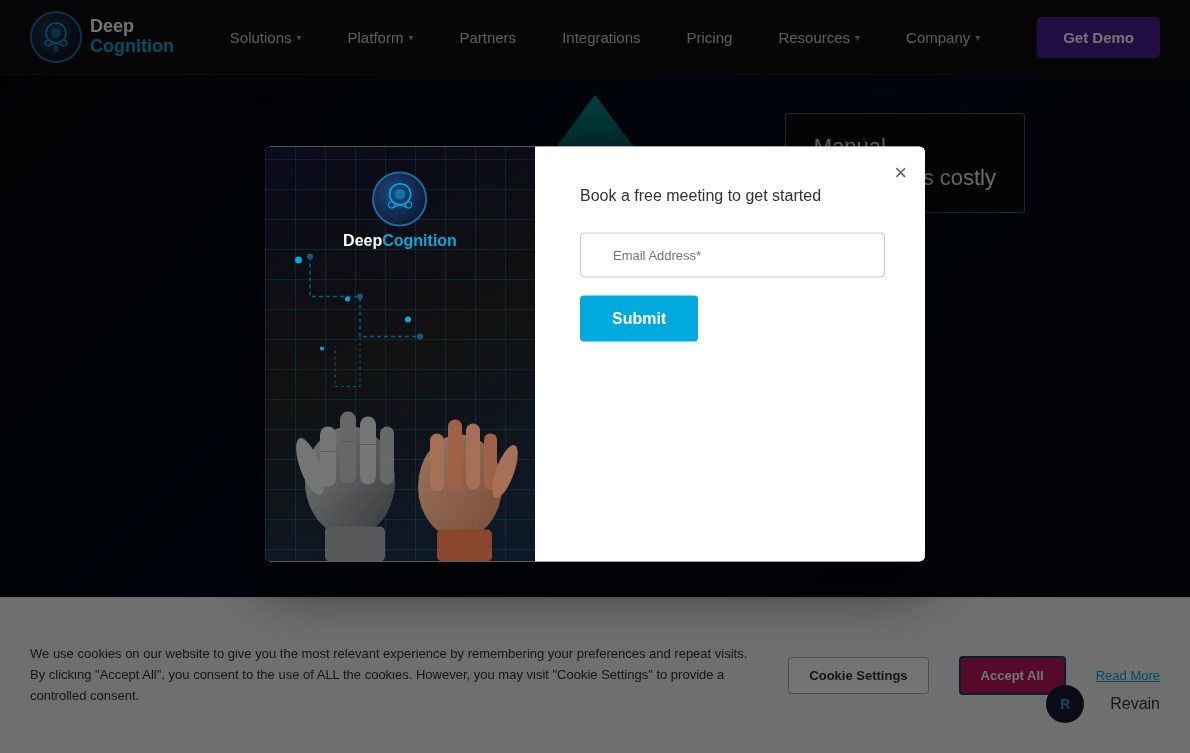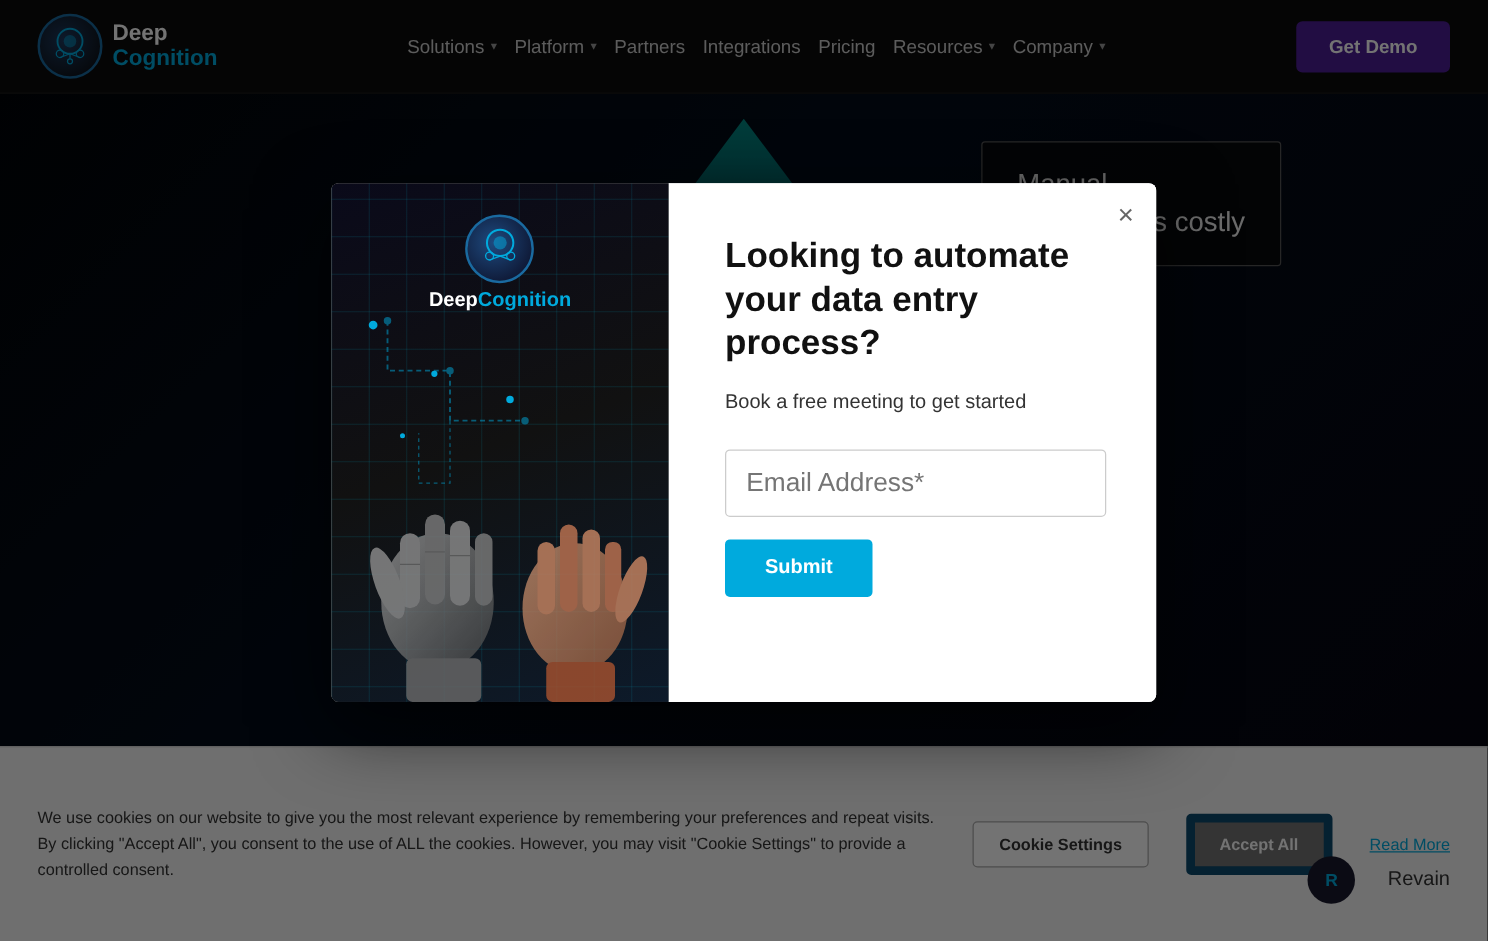--- a/index.html
+++ b/index.html
@@ -15,21 +15,21 @@
     .nav-logo-icon {
       width: 52px; height: 52px;
       background: radial-gradient(circle at 40% 40%, #1e3a5f, #0a0a0a);
       border-radius: 50%; display: flex; align-items: center; justify-content: center;
       border: 2px solid #1a6aa0;
     }
     .nav-logo-icon svg { width: 36px; height: 36px; }
     .nav-logo-text { display: flex; flex-direction: column; line-height: 1.1; }
     .nav-logo-text .deep { color: #fff; font-size: 18px; font-weight: 700; }
     .nav-logo-text .cognition { color: #00aadd; font-size: 18px; font-weight: 700; }
-    .nav-links { display: flex; align-items: center; gap: 14px; margin-left: 29px; }
+    .nav-links { display: flex; align-items: center; gap: 46px; margin-left: 29px; }
     .nav-link {
       color: #ccc; font-size: 15px; text-decoration: none; display: flex; align-items: center; gap: 5px; cursor: pointer;
     }
     .nav-chevron { font-size: 10px; color: #999; }
     .nav-cta {
       background: #4c1d95; color: #fff; border: none; padding: 12px 26px; border-radius: 5px;
       font-size: 15px; font-weight: 700; cursor: pointer; margin-left: 30px;
     }
 
     
@@ -116,42 +116,42 @@
       position: absolute; top: 15px; right: 18px;
       font-size: 22px; color: #666; cursor: pointer; background: none; border: none; line-height: 1;
     }
     .modal-title {
       font-size: 28px; font-weight: 700; color: #111; line-height: 1.25; margin-bottom: 22px;
     }
     .modal-subtitle {
       font-size: 16px; color: #333; margin-bottom: 28px;
     }
     .modal-input {
-      width: 100%; padding: 14px 16px; border: 1.5px solid #ccc; border-radius: 4px;
-      font-size: 21px; color: #ec4899; outline: none; margin-bottom: 18px;
+      width: 100%; padding: 14px 32px; border: 1.5px solid #ccc; border-radius: 4px;
+      font-size: 13px; color: #ec4899; outline: none; margin-bottom: 18px;
       background: #fff;
     }
     .modal-submit {
       background: #00aadd; color: #fff; border: none; padding: 14px 32px;
       border-radius: 4px; font-size: 16px; font-weight: 600; cursor: pointer;
     }
 
     
     .cookie-bar {
       position: absolute; bottom: 0; left: 0; right: 0; height: 156px;
       background: #f5f5f5; display: flex; align-items: center;
       padding: 0 30px; gap: 30px; z-index: 5; border-top: 1px solid #ddd;
     }
     .cookie-text { font-size: 13px; color: #333; flex: 1; line-height: 1.6; }
     .cookie-btn {
       padding: 10px 20px; border-radius: 4px; font-size: 13px; font-weight: 700;
       cursor: pointer; white-space: nowrap; flex-shrink: 0;
     }
     .cookie-settings { background: #fff; border: 1px solid #aaa; color: #333; }
-    .cookie-accept { background: #737373; border: 7px solid #0c4a6e; color: #fff; }
+    .cookie-accept { background: #be185d; border: 2px solid #0c4a6e; color: #fff; }
     .cookie-read { background: transparent; border: none; color: #00aadd; text-decoration: underline; font-size: 13px; cursor: pointer; flex-shrink: 0; }
 
     
     .revain-badge {
       position: absolute; bottom: 30px; right: 30px; z-index: 6;
       display: flex; align-items: center; gap: 8px;
     }
     .revain-icon {
       width: 38px; height: 38px; background: #1a1a2e; border-radius: 50%;
       display: flex; align-items: center; justify-content: center;
@@ -301,21 +301,20 @@
         <rect x="71" y="62" width="14" height="66" rx="7" fill="#c08060"></rect>
         <rect x="89" y="72" width="13" height="56" rx="6" fill="#b87050"></rect>
         <ellipse cx="110" cy="110" rx="9" ry="28" fill="#c08060" transform="rotate(20, 110, 110)"></ellipse>
         <rect x="42" y="168" width="55" height="32" rx="5" fill="#a05030"></rect>
       </svg>
     </div>
   </div>
 
   <div class="modal-right">
     <button class="modal-close">×</button>
-    <div class="modal-title">Looking to automate your data entry process?</div>
     <div class="modal-subtitle">Book a free meeting to get started</div>
     <input class="modal-input" type="email" placeholder="Email Address*" style="">
     <button class="modal-submit">Submit</button>
   </div>
 </div>
 
 <div class="cookie-bar">
   <p class="cookie-text">We use cookies on our website to give you the most relevant experience by remembering your preferences and repeat visits. By clicking "Accept All", you consent to the use of ALL the cookies. However, you may visit "Cookie Settings" to provide a controlled consent.</p>
   <button class="cookie-btn cookie-settings">Cookie Settings</button>
   <button class="cookie-btn cookie-accept">Accept All</button>

